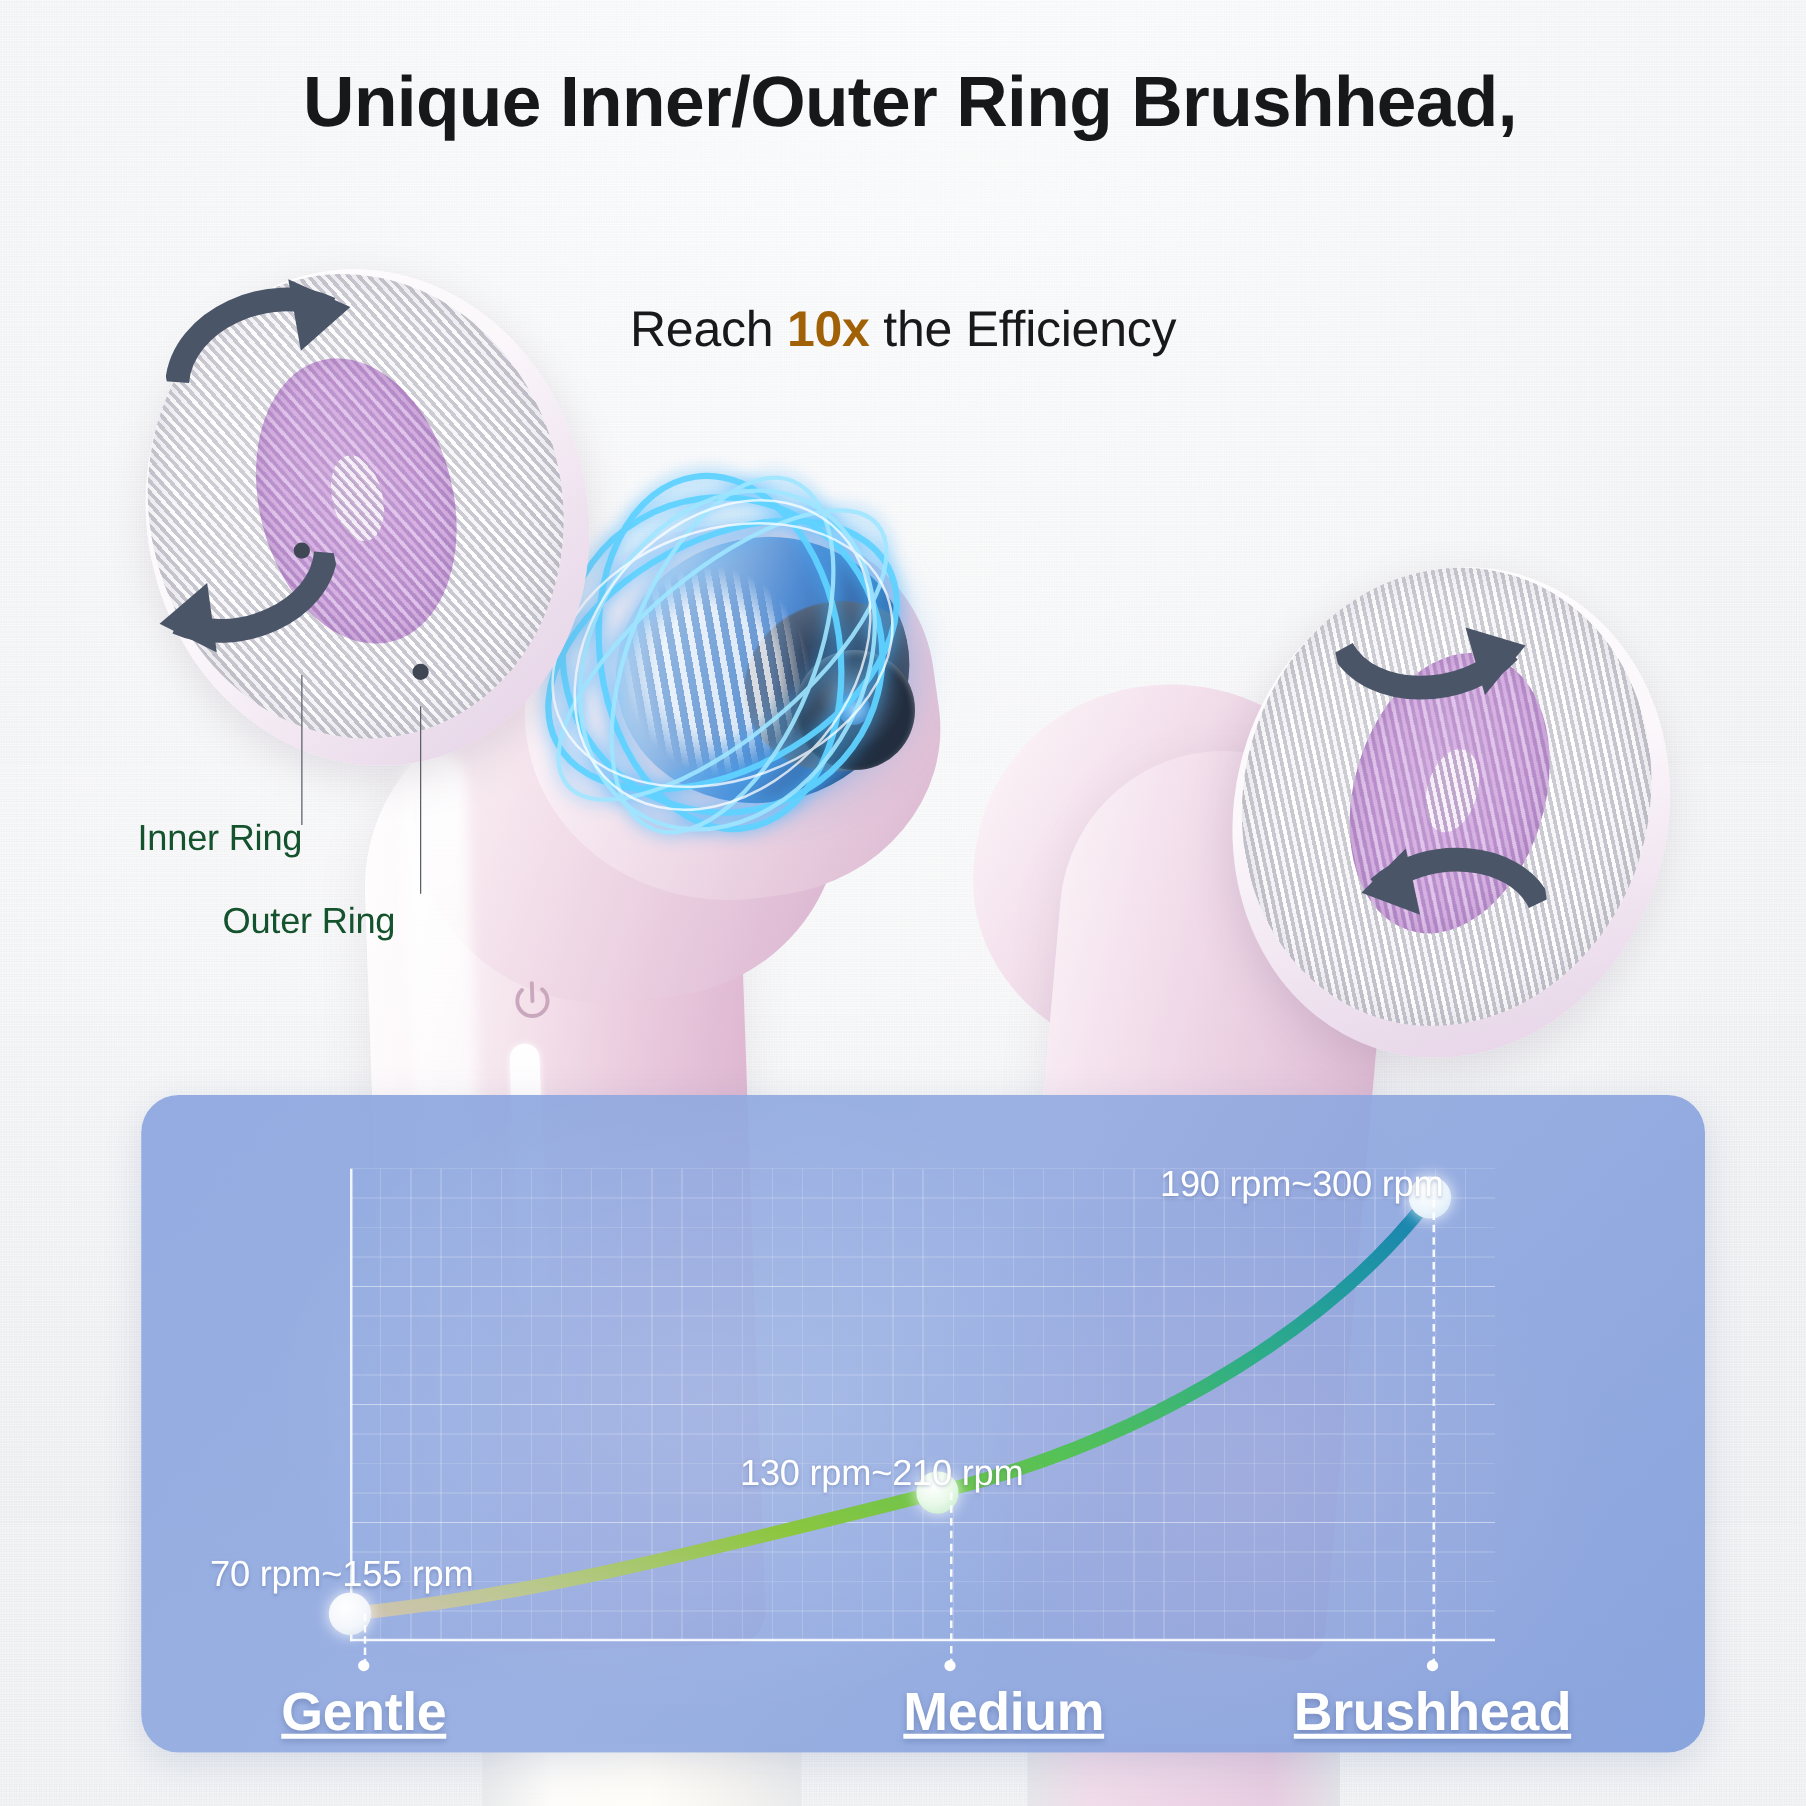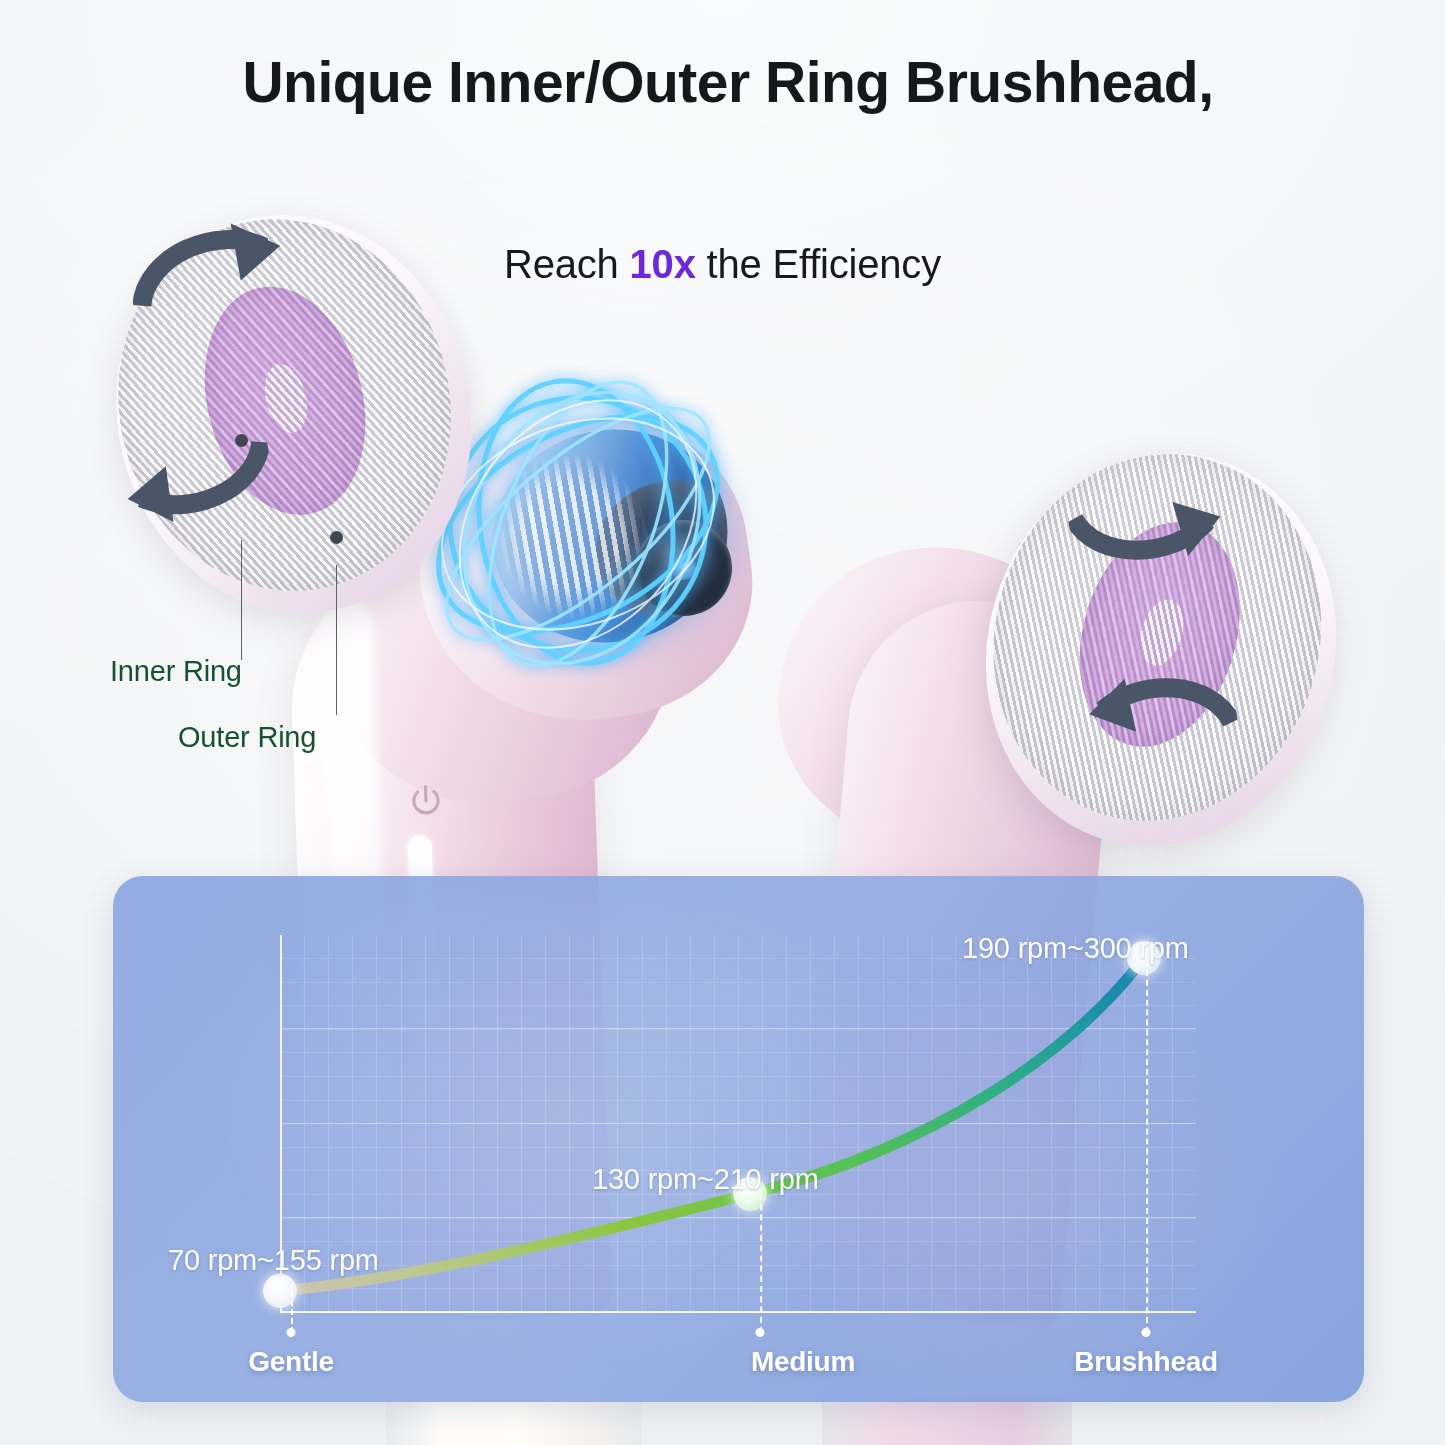--- a/index.html
+++ b/index.html
@@ -23,21 +23,21 @@
   .bg-vig{position:absolute;inset:0;
     background:radial-gradient(90% 70% at 38% 45%, rgba(255,255,255,.45) 0%, rgba(232,234,238,0) 70%);}
 
   
   .headline{position:absolute;left:0;right:0;top:46px;text-align:center;
     font-size:57px;line-height:1.28;font-weight:700;color:#17181a;letter-spacing:-.5px;padding-left:11px;
     -webkit-font-smoothing:antialiased;}
   .headline .accent{color:#4a90e8;}
   .subhead{position:absolute;left:0;right:0;top:240px;text-align:center;
     font-size:40px;line-height:1.2;color:#19191b;font-weight:400;letter-spacing:-.2px;}
-  .subhead .hl{color:#6d28d9;font-weight:700;}
+  .subhead .hl{color:#a16207;font-weight:700;}
 
   
   .photo{position:absolute;inset:0;}
 
   
   .body-left{position:absolute;left:300px;top:560px;width:300px;height:760px;
     border-radius:150px 150px 26px 26px;
     background:linear-gradient(100deg,#ffffff 0%,#fdf9fb 16%,#f3dfe9 42%,#e9c9dd 62%,#dfb9d2 80%,#d6aecb 100%);
     box-shadow:0 10px 40px rgba(120,100,130,.12);
     transform:rotate(-2deg);}
@@ -179,24 +179,24 @@
     background:radial-gradient(circle at 40% 34%, #ffffff 0%, #eef6fc 50%, #cde3f2 100%);}
 
   .vline{position:absolute;width:0;border-left:2px dashed rgba(255,255,255,.92);}
   .tickdot{position:absolute;width:9px;height:9px;border-radius:50%;background:#ffffff;
     transform:translateX(-50%);}
 
   .dlabel{position:absolute;color:#ffffff;font-size:29px;white-space:nowrap;
     text-shadow:0 1px 3px rgba(60,80,130,.35);letter-spacing:-.2px;}
   .dl-gentle{left:168px;top:1244px;}
   .dl-medium{left:592px;top:1163px;}
-  .dl-intensive{left:928px;top:932px;margin-left:34px;}
-
-  .xlabel{position:absolute;color:#ffffff;font-size:28px;font-weight:700;
-    text-shadow:0 2px 5px rgba(60,80,130,.35);transform:translateX(-50%);letter-spacing:-.3px;}
+  .dl-intensive{left:928px;top:932px;}
+
+  .xlabel{position:absolute;color:#ffffff;font-size:43px;font-weight:700;
+    text-shadow:0 2px 5px rgba(60,80,130,.35);transform:translateX(-50%);letter-spacing:-.3px;text-decoration:underline;}
   .xl-gentle{left:291px;top:1346px;}
   .xl-medium{left:803px;top:1346px;}
   .xl-intensive{left:1146px;top:1346px;}
 </style>
 </head>
 <body>
 
 <div id="stage">
 
   <div class="bg-base"></div>

